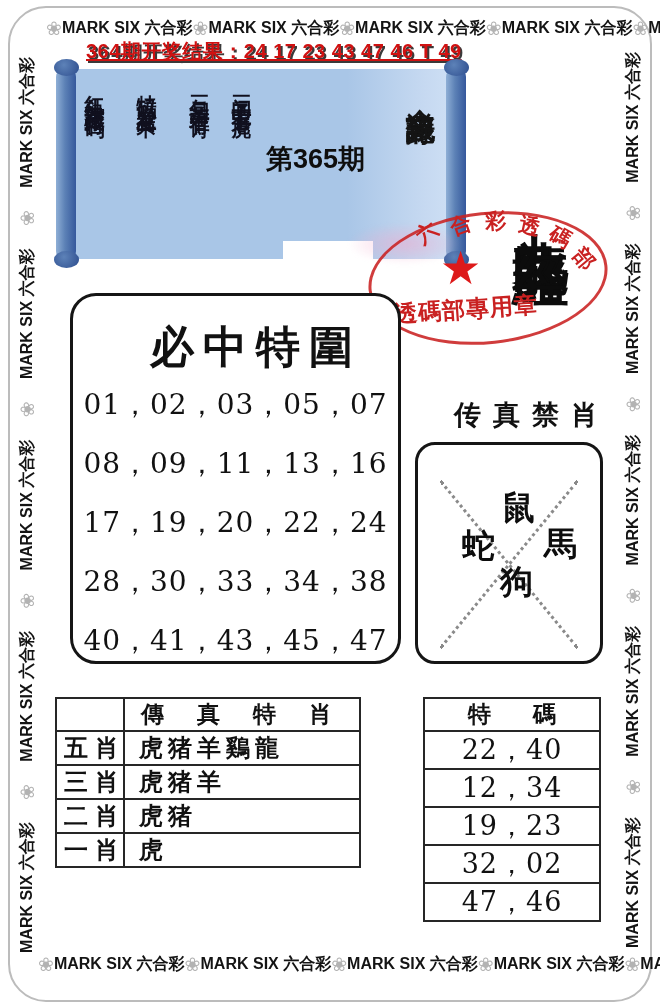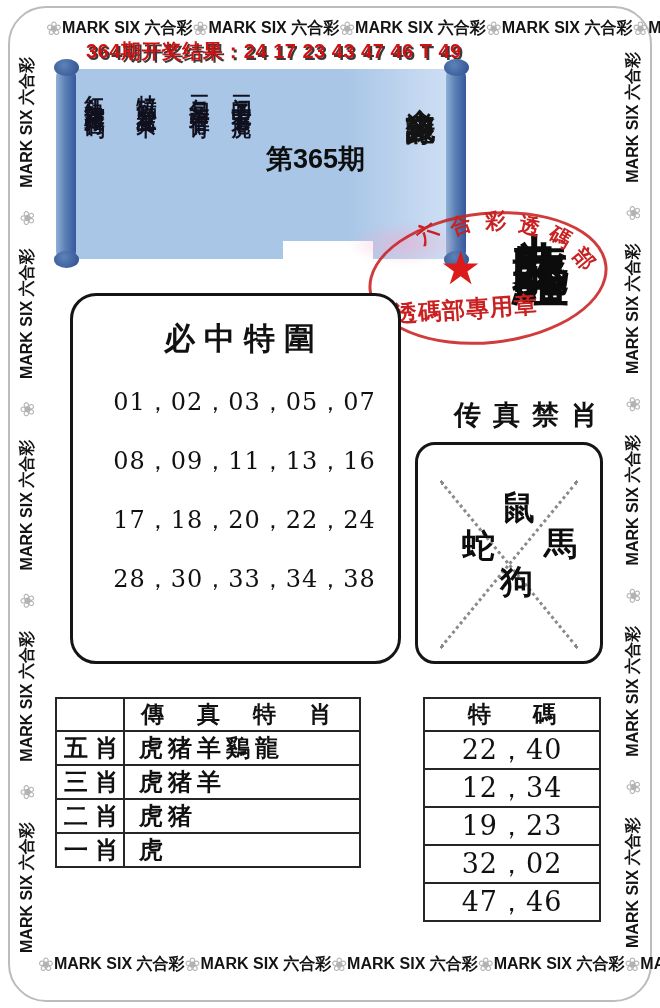--- a/index.html
+++ b/index.html
@@ -15,21 +15,21 @@
          font-family:"Liberation Sans",sans-serif;font-weight:900;font-size:16px;
          color:#141414;white-space:nowrap;}
   .strip .fl{color:#b3b3b3;font-size:19px;font-weight:400;}
   .strip-top{left:46px;top:15px;width:568px;height:26px;}
   .strip-bottom{left:38px;top:951px;width:584px;height:26px;}
   .strip-left{width:896px;height:26px;left:-421px;top:492px;transform:rotate(-90deg);}
   .strip-right{width:896px;height:26px;left:185px;top:487px;transform:rotate(-90deg);}
 
   .announce{position:absolute;left:86px;top:38px;font-family:"Liberation Sans",sans-serif;
             font-weight:900;font-size:20px;letter-spacing:0.5px;color:#d01111;
-            text-shadow:2px 2px 0 #3a3a3a;}
+            text-shadow:2px 2px 0 #3a3a3a;text-decoration:underline;}
 
   
   .scroll{position:absolute;left:52px;top:55px;width:418px;height:215px;}
   .panel{position:absolute;left:16px;top:14px;width:388px;height:190px;border-radius:3px;
          background:linear-gradient(90deg,#a9c6e7 0%,#a9c6e7 72%,#c6d9f1 92%,#cfe0f5 100%);}
   .rod{position:absolute;width:20px;height:192px;top:13px;border-radius:9px;
        background:linear-gradient(90deg,#8fafd6 0%,#5c81b6 45%,#35589c 100%);}
   .rod-left{left:4px;} .rod-right{left:394px;}
   .cap{position:absolute;width:25px;height:17px;border-radius:50%;
        background:radial-gradient(circle at 40% 35%,#5d82b8,#2c4c8d);}
@@ -67,23 +67,23 @@
   .ac3{left:151px;top:3px;transform:rotate(12deg);}
   .ac4{left:182px;top:14px;transform:rotate(30deg);}
   .ac5{left:206px;top:36px;transform:rotate(50deg);}
   .stamp-bottom{position:absolute;left:26px;top:82px;font-size:23px;font-weight:700;
                 color:#c92121;letter-spacing:1px;transform:rotate(-4deg);
                 font-family:"DejaVu Serif",serif;}
 
   
   .special-box{position:absolute;left:70px;top:293px;width:325px;height:365px;background:#fff;
                border:3px solid #151515;border-radius:26px;}
-  .sb-title{position:absolute;top:22px;left:4px;width:100%;text-align:center;font-size:31px;
+  .sb-title{position:absolute;top:22px;left:16px;width:100%;text-align:center;font-size:44px;
             font-weight:900;letter-spacing:9px;text-indent:9px;font-family:"DejaVu Serif",serif;}
-  .sb-row{position:absolute;left:9px;width:100%;text-align:center;font-size:24px;letter-spacing:1px;
+  .sb-row{position:absolute;left:0;width:100%;text-align:center;font-size:28px;letter-spacing:1px;
           color:#111;font-family:"DejaVu Serif",serif;}
   .r0{top:90px;} .r1{top:149px;} .r2{top:208px;} .r3{top:267px;} .r4{top:326px;}
 
   
   .fax-title{position:absolute;left:436px;top:397px;width:180px;text-align:center;font-size:27px;
              font-weight:900;letter-spacing:12px;text-indent:12px;font-family:"DejaVu Serif",serif;}
   .forbid-box{position:absolute;left:415px;top:442px;width:182px;height:216px;background:#fff;
               border:3px solid #151515;border-radius:20px;overflow:hidden;}
   .diag{position:absolute;left:-17px;top:118px;width:216px;height:0;border-top:3px dotted #8a8a8a;}
   .d1{transform:rotate(50.6deg);} .d2{transform:rotate(-50.6deg);}
@@ -194,22 +194,23 @@
     <span class="arc-ch ac3">透</span>
     <span class="arc-ch ac4">碼</span>
     <span class="arc-ch ac5">部</span>
     <div class="stamp-bottom">透碼部專用章</div>
   </div>
 
   <div class="special-box">
     <div class="sb-title">必中特圍</div>
     <div class="sb-row r0">01，02，03，05，07</div>
     <div class="sb-row r1">08，09，11，13，16</div>
-    <div class="sb-row r2">17，18，20，22，24</div>
+    <div class="sb-row r2">17，19，20，22，24</div>
     <div class="sb-row r3">28，30，33，34，38</div>
+    <div class="sb-row r4">40，41，43，45，47</div>
   </div>
 
   <div class="fax-title">传真禁肖</div>
   <div class="forbid-box">
     <div class="diag d1"></div>
     <div class="diag d2"></div>
     <span class="animal an-top">鼠</span>
     <span class="animal an-left">蛇</span>
     <span class="animal an-right">馬</span>
     <span class="animal an-bottom">狗</span>

